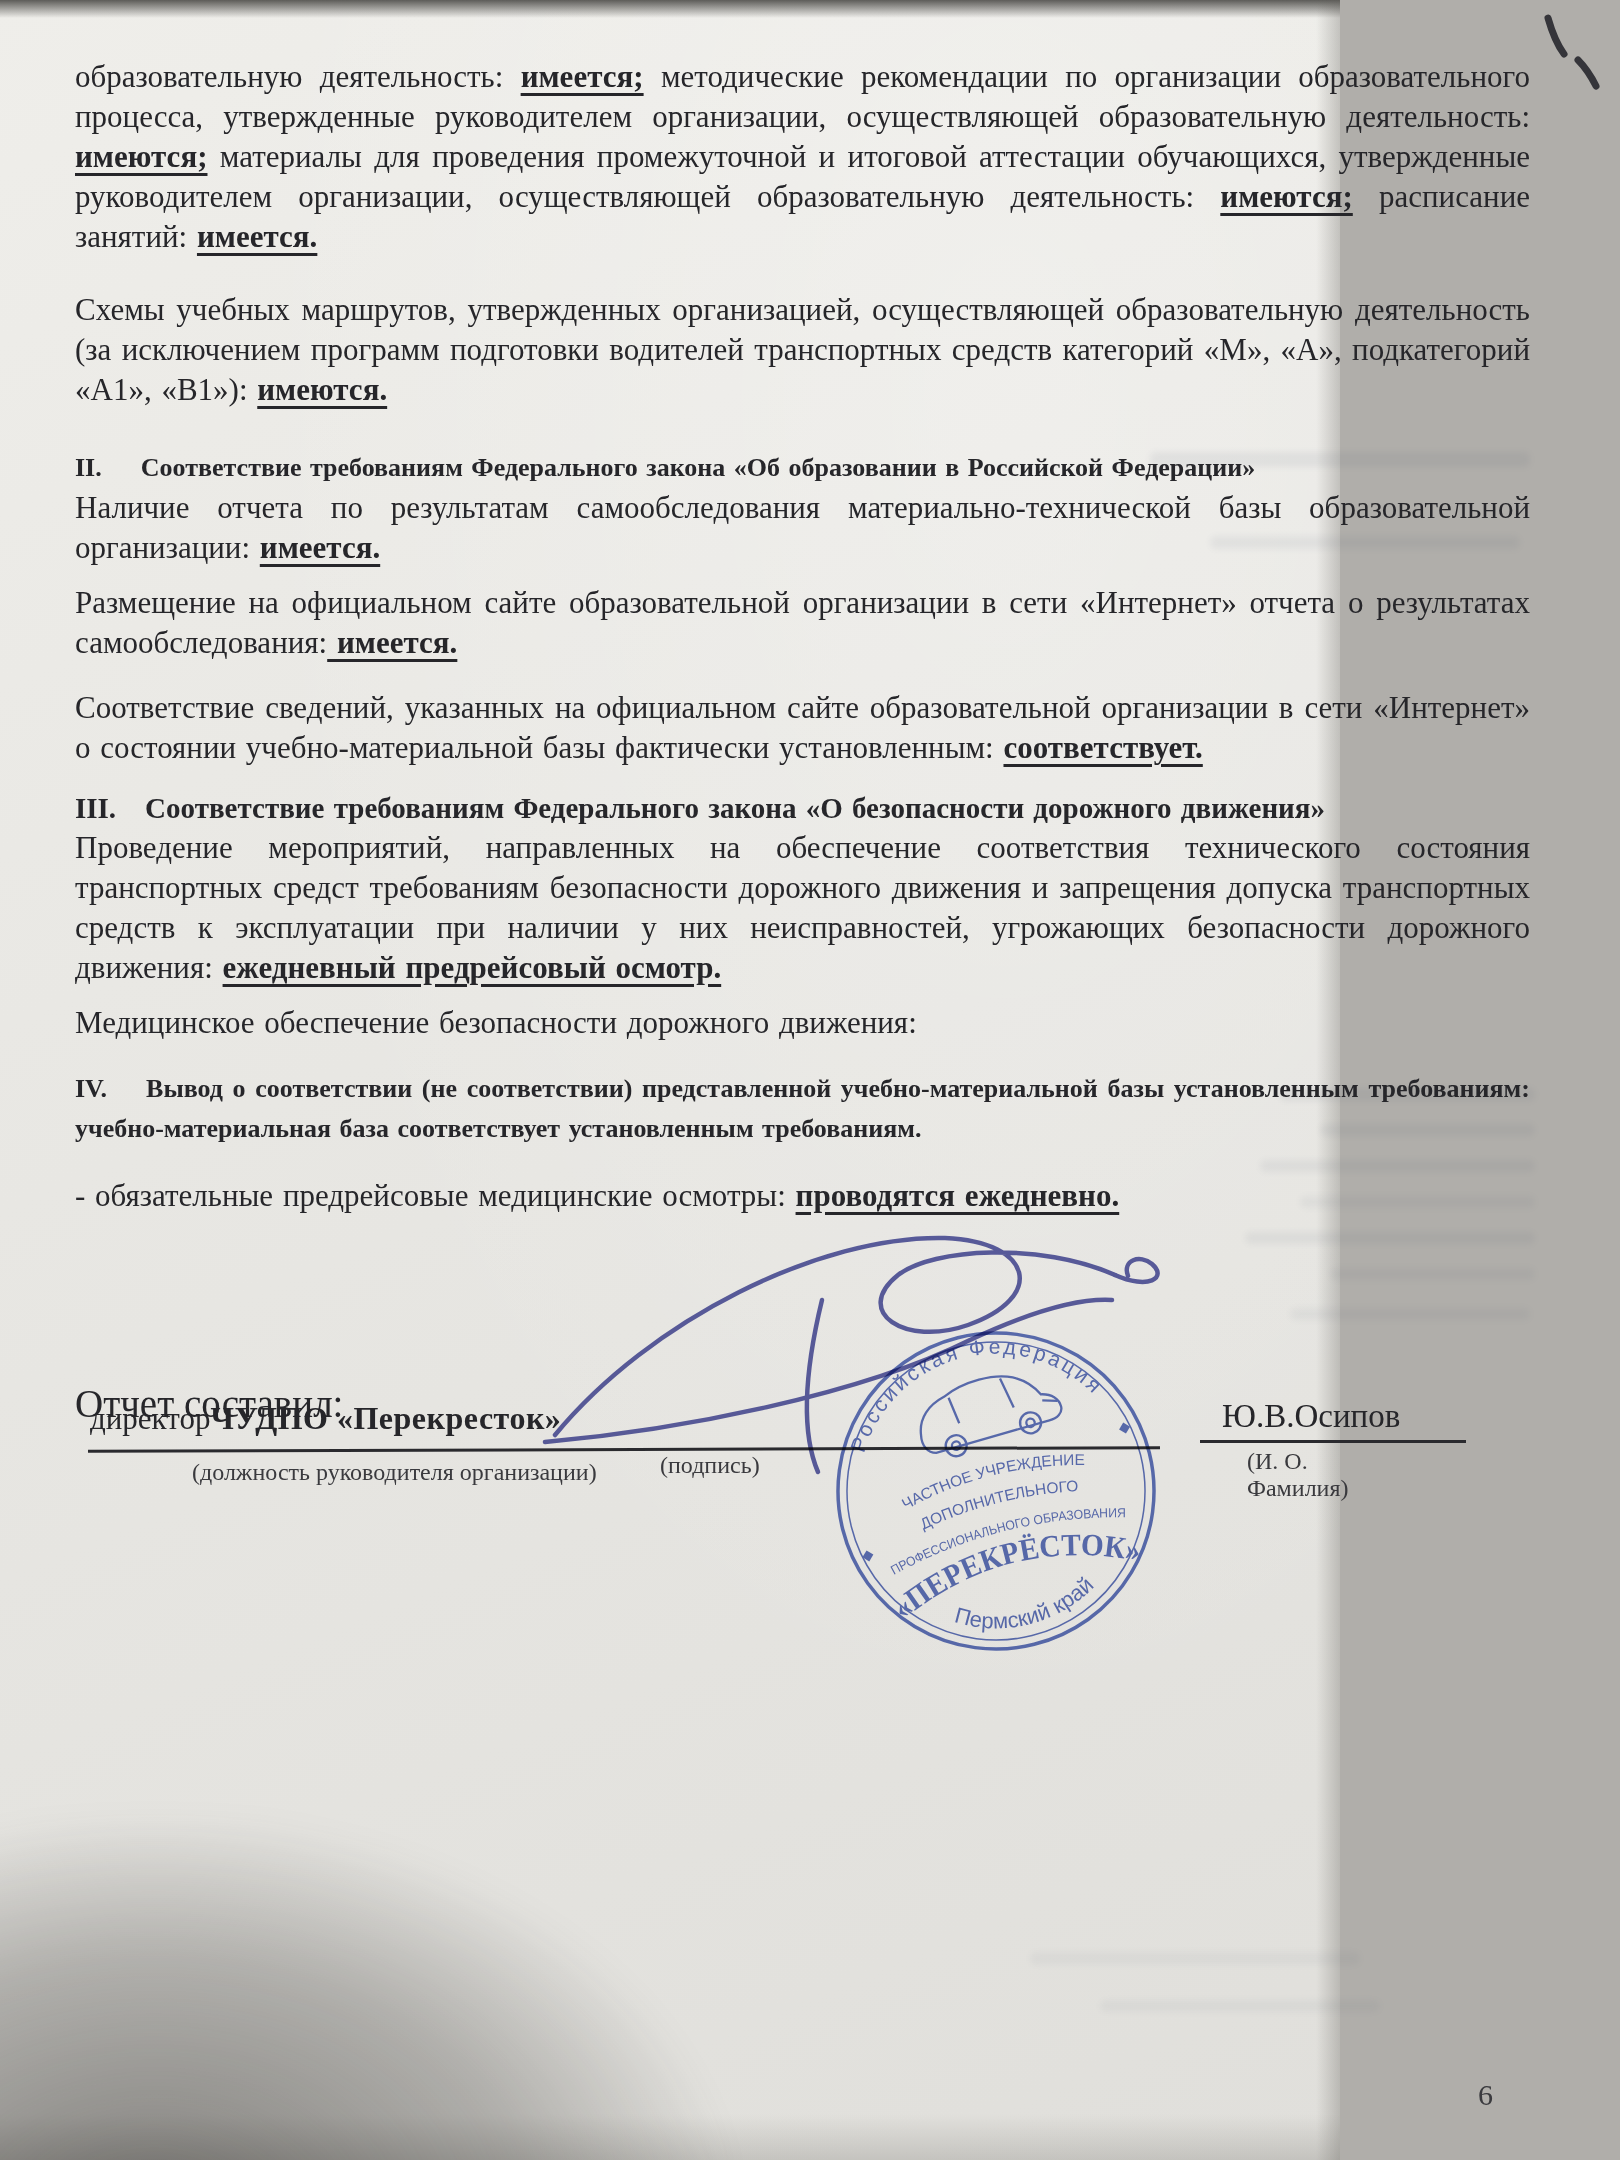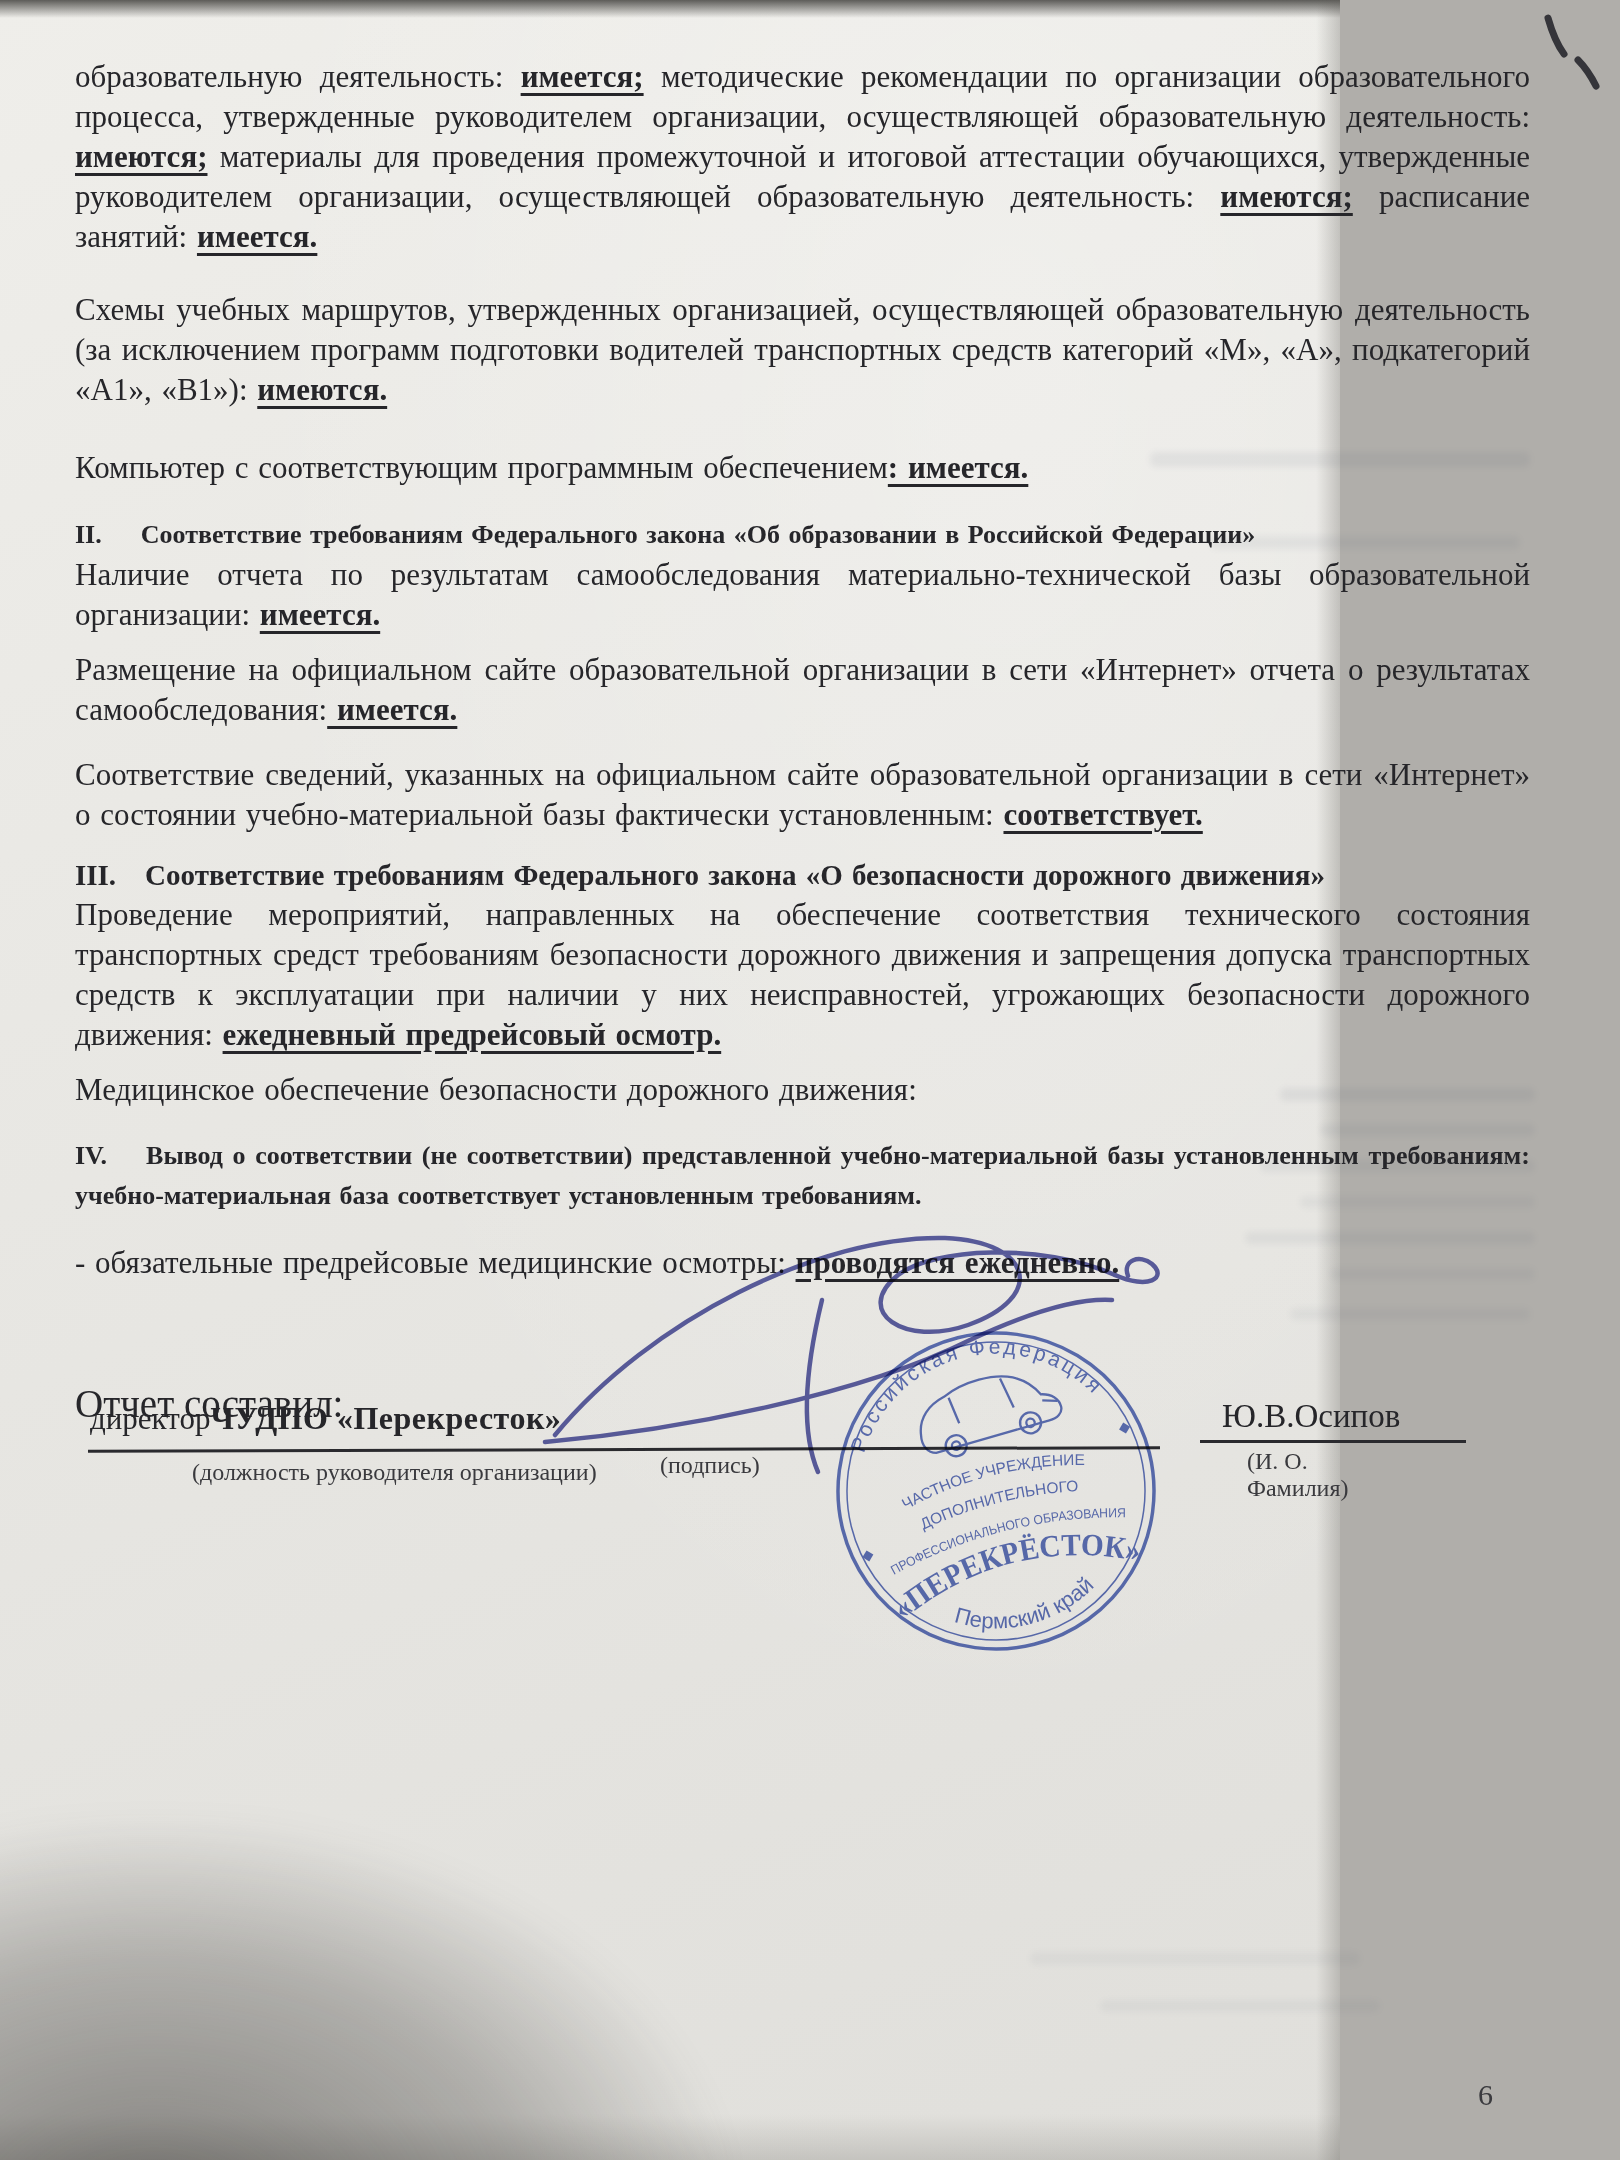--- a/index.html
+++ b/index.html
@@ -80,21 +80,20 @@
   <div class="bleed" style="left:1100px;top:2000px;width:280px;height:12px;opacity:.05"></div>
 
   <svg class="abs pen-marks" viewBox="0 0 90 90">
     <path d="M 28,10 C 32,24 38,38 44,46" stroke="#35353a" stroke-width="7" stroke-linecap="round" fill="none"></path>
     <path d="M 58,52 C 66,60 72,70 76,78" stroke="#35353a" stroke-width="7" stroke-linecap="round" fill="none"></path>
   </svg>
 
   <div class="doc" id="doc-body">
       <p class="para" style="margin-bottom: 33px;"><span class="run-n">образовательную деятельность: </span><span class="run-bu">имеется;</span><span class="run-n">  методические рекомендации по организации образовательного процесса, утвержденные руководителем организации, осуществляющей образовательную деятельность: </span><span class="run-bu">имеются;</span><span class="run-n"> материалы для проведения промежуточной и итоговой аттестации обучающихся,  утвержденные руководителем организации, осуществляющей образовательную деятельность: </span><span class="run-bu">имеются;</span><span class="run-n"> расписание занятий: </span><span class="run-bu">имеется.</span></p>
       <p class="para" style="margin-bottom: 38px;"><span class="run-n">Схемы учебных маршрутов, утвержденных организацией, осуществляющей образовательную деятельность (за исключением программ подготовки водителей транспортных средств категорий «М», «А», подкатегорий «А1», «В1»): </span><span class="run-bu">имеются.</span></p>
-      <p class="para" style="margin-bottom: 27px;"><span class="run-n">Компьютер с соответствующим программным обеспечением</span><span class="run-bu">: имеется.</span></p>
       <p class="para heading h-lg" style="margin-bottom: 0px;"><span class="run-b">II.  Соответствие требованиям Федерального закона «Об образовании в Российской Федерации»</span></p>
       <p class="para" style="margin-bottom: 15px;"><span class="run-n">Наличие отчета по результатам самообследования материально-технической базы образовательной организации: </span><span class="run-bu">имеется.</span></p>
       <p class="para" style="margin-bottom: 25px;"><span class="run-n">Размещение на официальном сайте образовательной организации в сети «Интернет»  отчета о результатах самообследования:</span><span class="run-bu"> имеется.</span></p>
       <p class="para" style="margin-bottom: 20px;"><span class="run-n">Соответствие сведений, указанных на официальном сайте образовательной организации в сети «Интернет» о состоянии учебно-материальной базы фактически установленным: </span><span class="run-bu">соответствует.</span></p>
       <p class="para heading h-sm" style="margin-bottom: 0px;"><span class="run-b">III. Соответствие требованиям Федерального закона «О безопасности дорожного движения»</span></p>
       <p class="para" style="margin-bottom: 15px;"><span class="run-n">Проведение мероприятий, направленных на обеспечение соответствия технического состояния транспортных средст требованиям безопасности дорожного движения и запрещения допуска транспортных средств к эксплуатации при наличии у них неисправностей, угрожающих безопасности дорожного движения: </span><span class="run-bu">ежедневный предрейсовый осмотр.</span></p>
       <p class="para" style="margin-bottom: 26px;"><span class="run-n">Медицинское обеспечение безопасности дорожного движения:</span></p>
       <p class="para heading h-lg" style="margin-bottom: 27px;"><span class="run-b">IV.  Вывод о соответствии  (не соответствии) представленной учебно-материальной базы установленным требованиям: учебно-материальная база соответствует установленным требованиям.</span></p>
       <p class="para" style="margin-bottom: 22px;"><span class="run-n">- обязательные предрейсовые медицинские осмотры:  </span><span class="run-bu">проводятся ежедневно.</span></p>
     </div>

